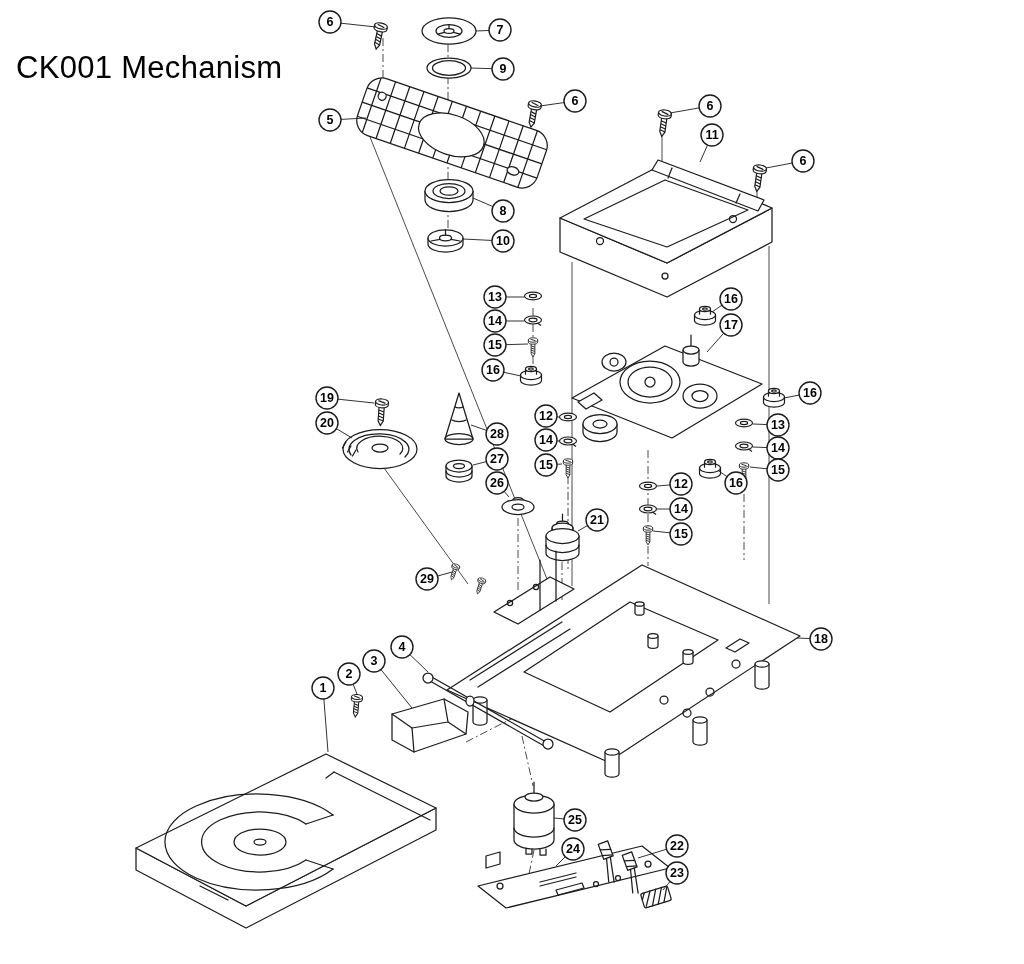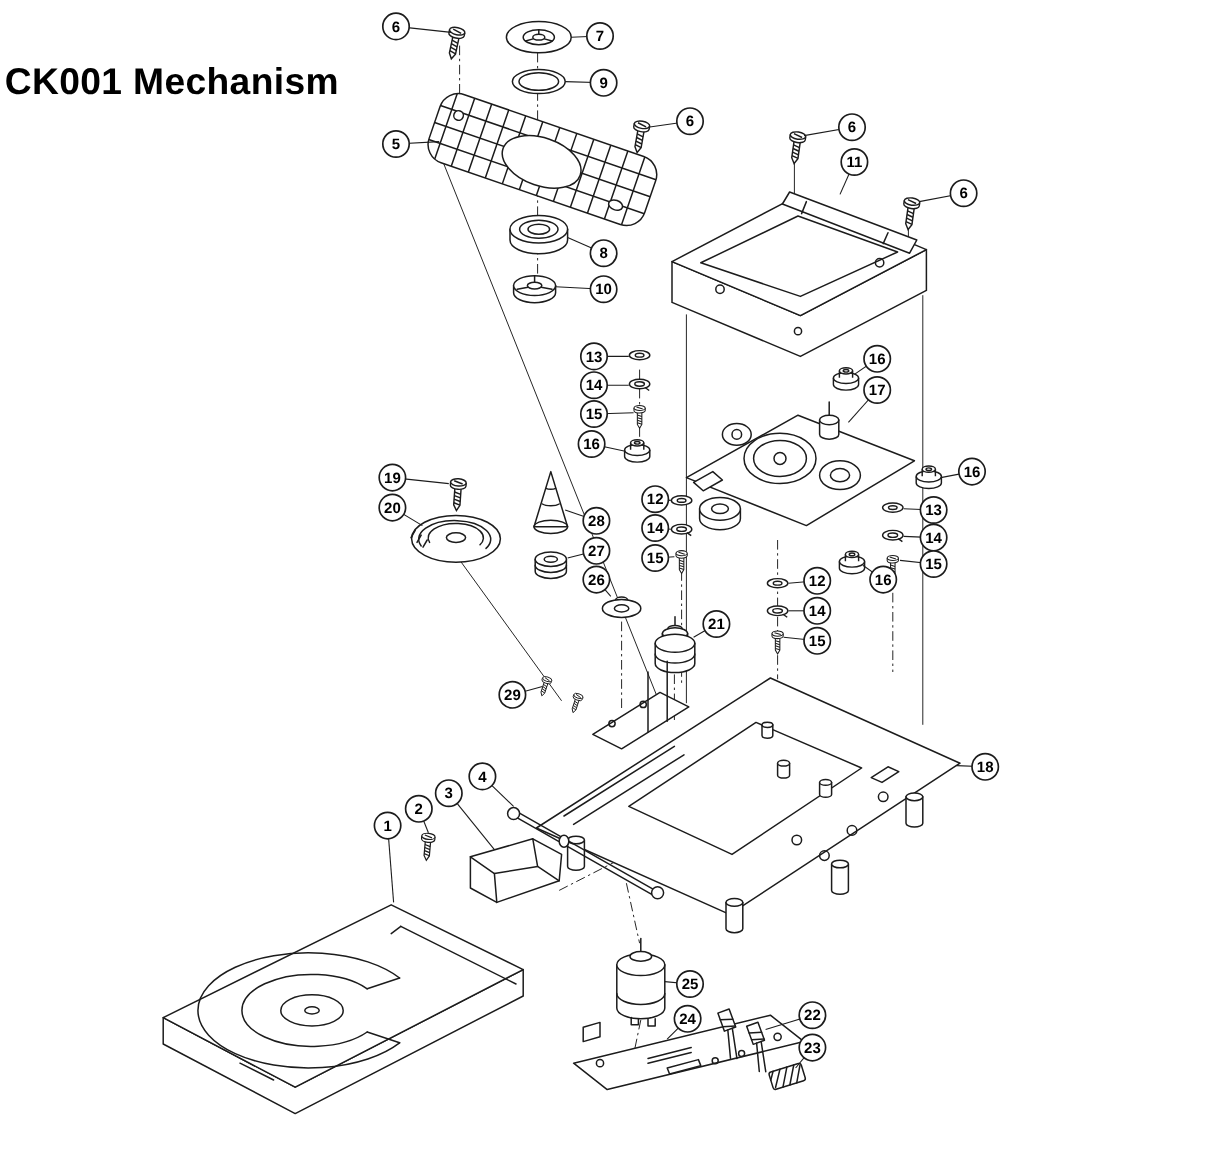--- a/index.html
+++ b/index.html
@@ -1,18 +1,18 @@
 <!DOCTYPE html>
 <html><head>
 <meta charset="utf-8">
 <style>
   *{margin:0;padding:0;box-sizing:border-box}
   html,body{background:#fff}
   .canvas{position:relative;width:1024px;height:964px;background:#fff;overflow:hidden;font-family:"Liberation Sans",sans-serif}
-  .title{position:absolute;left:4px;top:50px;font-size:31px;font-weight:bold;color:#000;letter-spacing:.3px;font-family:"Liberation Sans",sans-serif}
+  .title{position:absolute;left:16px;top:50px;font-size:31px;font-weight:normal;color:#000;letter-spacing:.3px;font-family:"Liberation Sans",sans-serif}
   svg{position:absolute;left:0;top:0}
   .part{stroke:#1c1c1c;stroke-width:1.25;fill:none;stroke-linecap:round;stroke-linejoin:round}
   .wfill{fill:#fff}
   .thin{stroke:#1c1c1c;stroke-width:.8;fill:none}
   .axis{stroke:#1c1c1c;stroke-width:.8;fill:none;stroke-dasharray:8 3 2 3}
   #leader-lines line{stroke:#1c1c1c;stroke-width:.9}
   #callouts circle{fill:#fff;stroke:#1c1c1c;stroke-width:1.4}
   #callouts text{font-family:"Liberation Sans",sans-serif;font-size:12.5px;font-weight:bold;fill:#000;text-anchor:middle}
 </style>
 </head>

